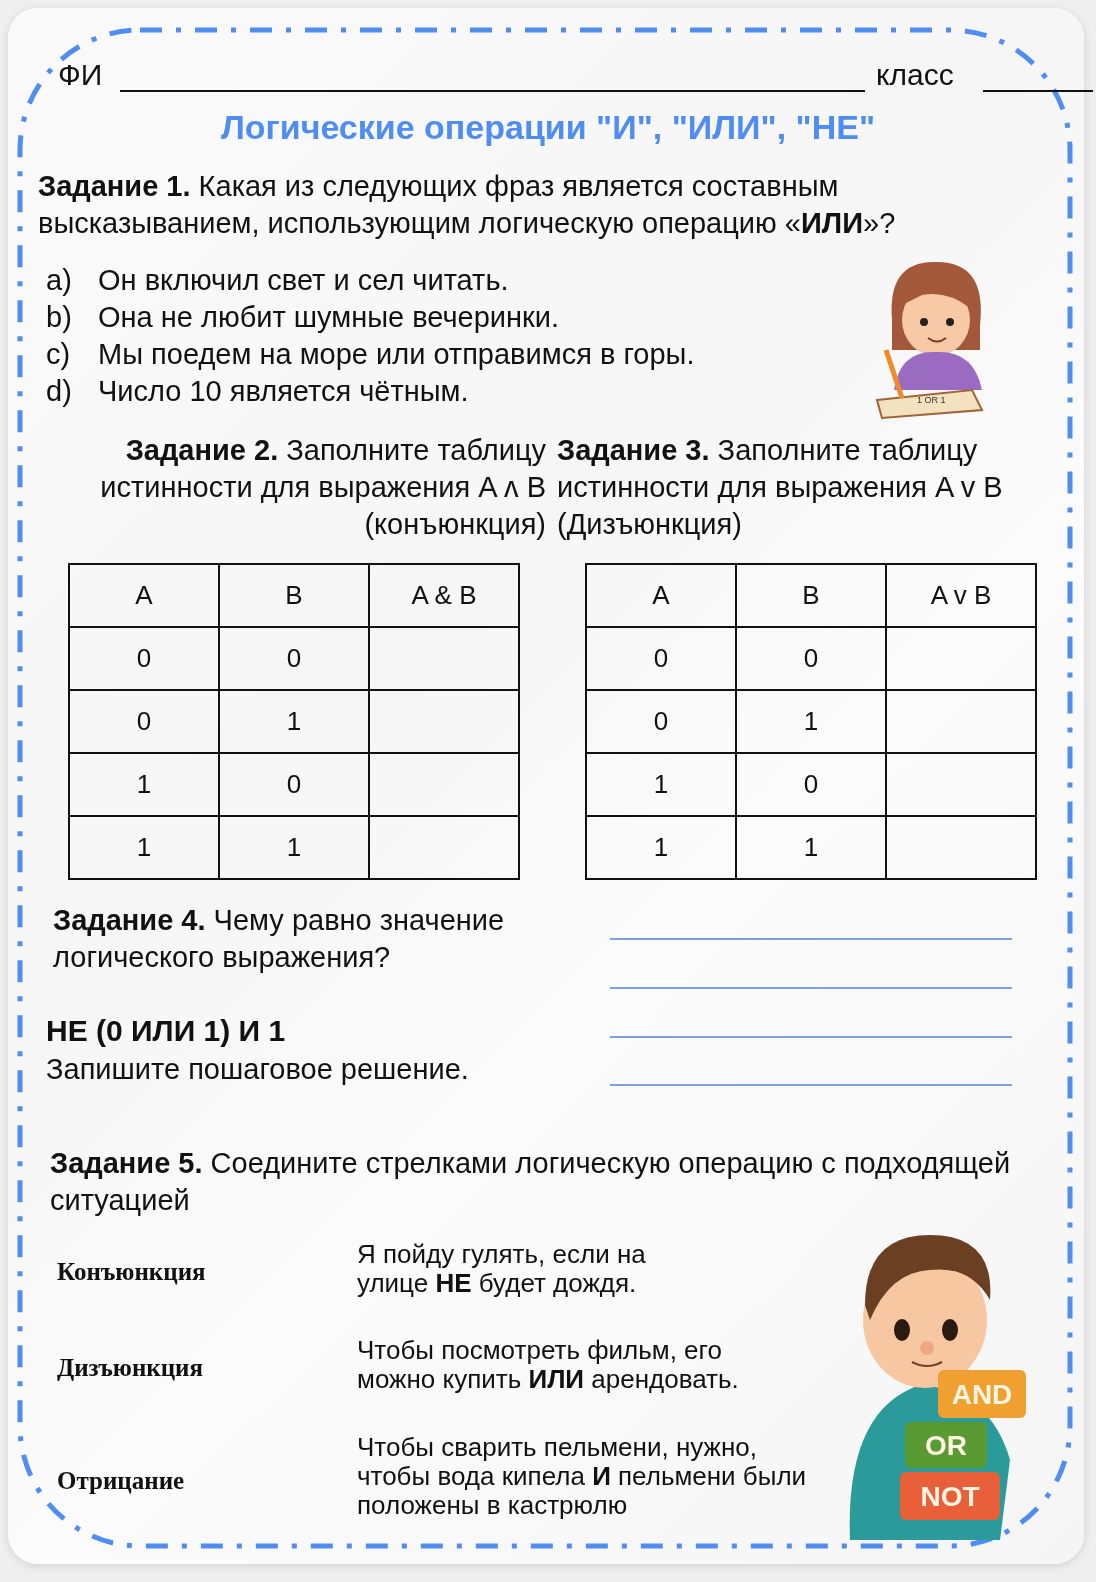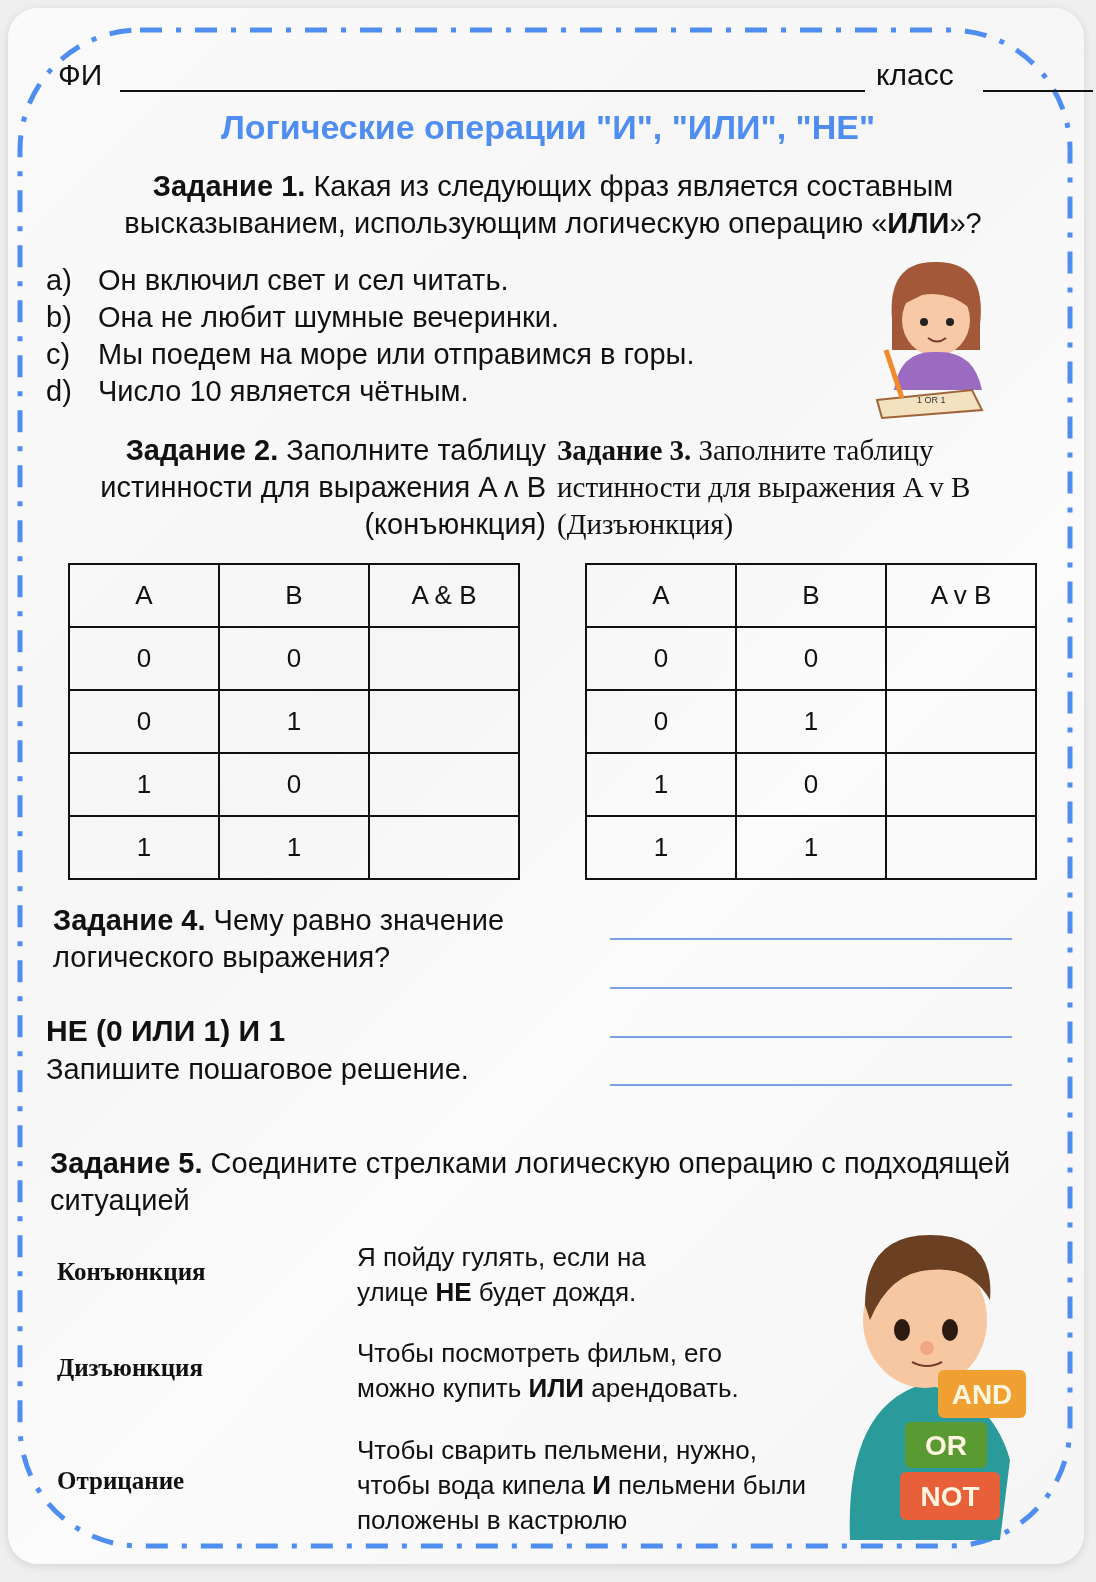--- a/index.html
+++ b/index.html
@@ -16,37 +16,37 @@
     svg.frame { position:absolute; left:0; top:0; }
     .abs { position:absolute; }
     .fi-row { left:58px; top:58px; width:975px; height:40px; font-size:30px; }
     .fi-label { position:absolute; left:0; top:0; }
     .fi-line { position:absolute; left:62px; top:32px; width:745px; border-bottom:2px solid #111; }
     .class-label { position:absolute; left:818px; top:0; }
     .class-line { position:absolute; left:925px; top:32px; width:110px; border-bottom:2px solid #111; }
     .title { left:0; width:1096px; top:108px; text-align:center; font-size:34px; font-weight:bold; color:#4f8ef0; }
     .task { font-size:29px; line-height:37px; }
     .task b { font-weight:bold; }
-    .t1 { left:38px; top:168px; width:1030px;text-align:center; }
+    .t1 { left:38px; top:168px; width:1030px; }
     .opts { left:46px; top:262px; font-size:29px; line-height:37px; }
     .opt { display:flex; }
     .opt .l { width:52px; }
     .t2 { left:46px; top:432px; width:500px;text-align:right; }
-    .t3 { left:557px; top:432px; width:510px;font-family:Liberation Serif, serif; }
+    .t3 { left:557px; top:432px; width:510px; }
     table.tt { position:absolute; border-collapse:collapse; font-size:26px; }
     table.tt td { border:2px solid #111; width:148px; height:61px; text-align:center; padding:0; }
     .tbl1 { left:68px; top:563px; }
     .tbl2 { left:585px; top:563px; }
     .t4 { left:46px; top:902px; width:560px;margin-left:7px; }
     .expr { left:46px; top:1014px; font-size:30px; font-weight:bold;text-align:right; }
     .step { left:46px; top:1053px; font-size:29px; }
     .ansline { position:absolute; left:610px; width:402px; border-bottom:2px solid #7aa2e3; }
     .t5 { left:50px; top:1145px; width:980px; }
     .op { font-size:25px; font-weight:bold; left:57px;font-family:Liberation Serif, serif; }
-    .sit { font-size:26px; line-height:35px; left:357px; width:480px; }
+    .sit { font-size:26px; line-height:29px; left:357px; width:480px; }
     .illus { position:absolute; }
   </style>
 </head>
 <body>
 
 <div class="card">
   <svg class="frame" width="1076" height="1556">
     <rect x="12" y="22" width="1050" height="1516" rx="120" ry="120" fill="none" stroke="#4f8ef0" stroke-width="5" stroke-dasharray="22 14 5 14"></rect>
   </svg>
 </div>

